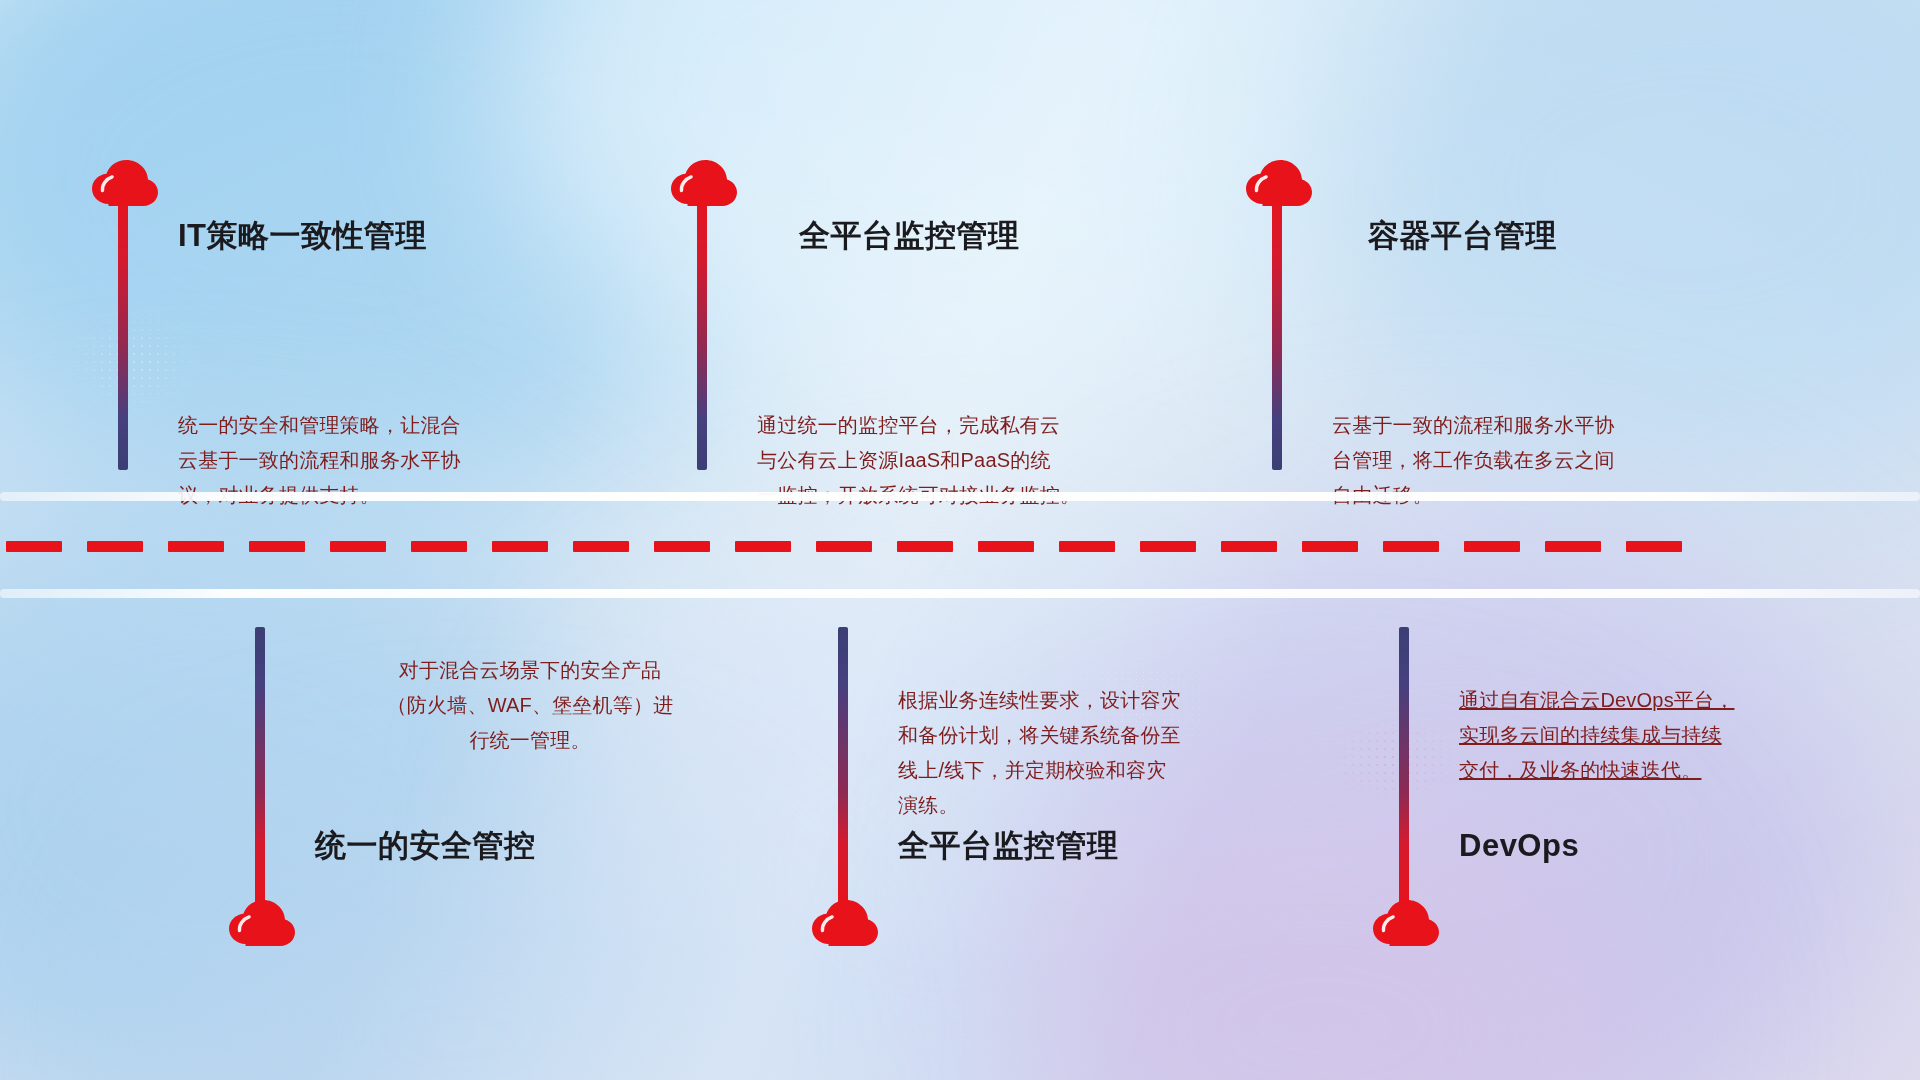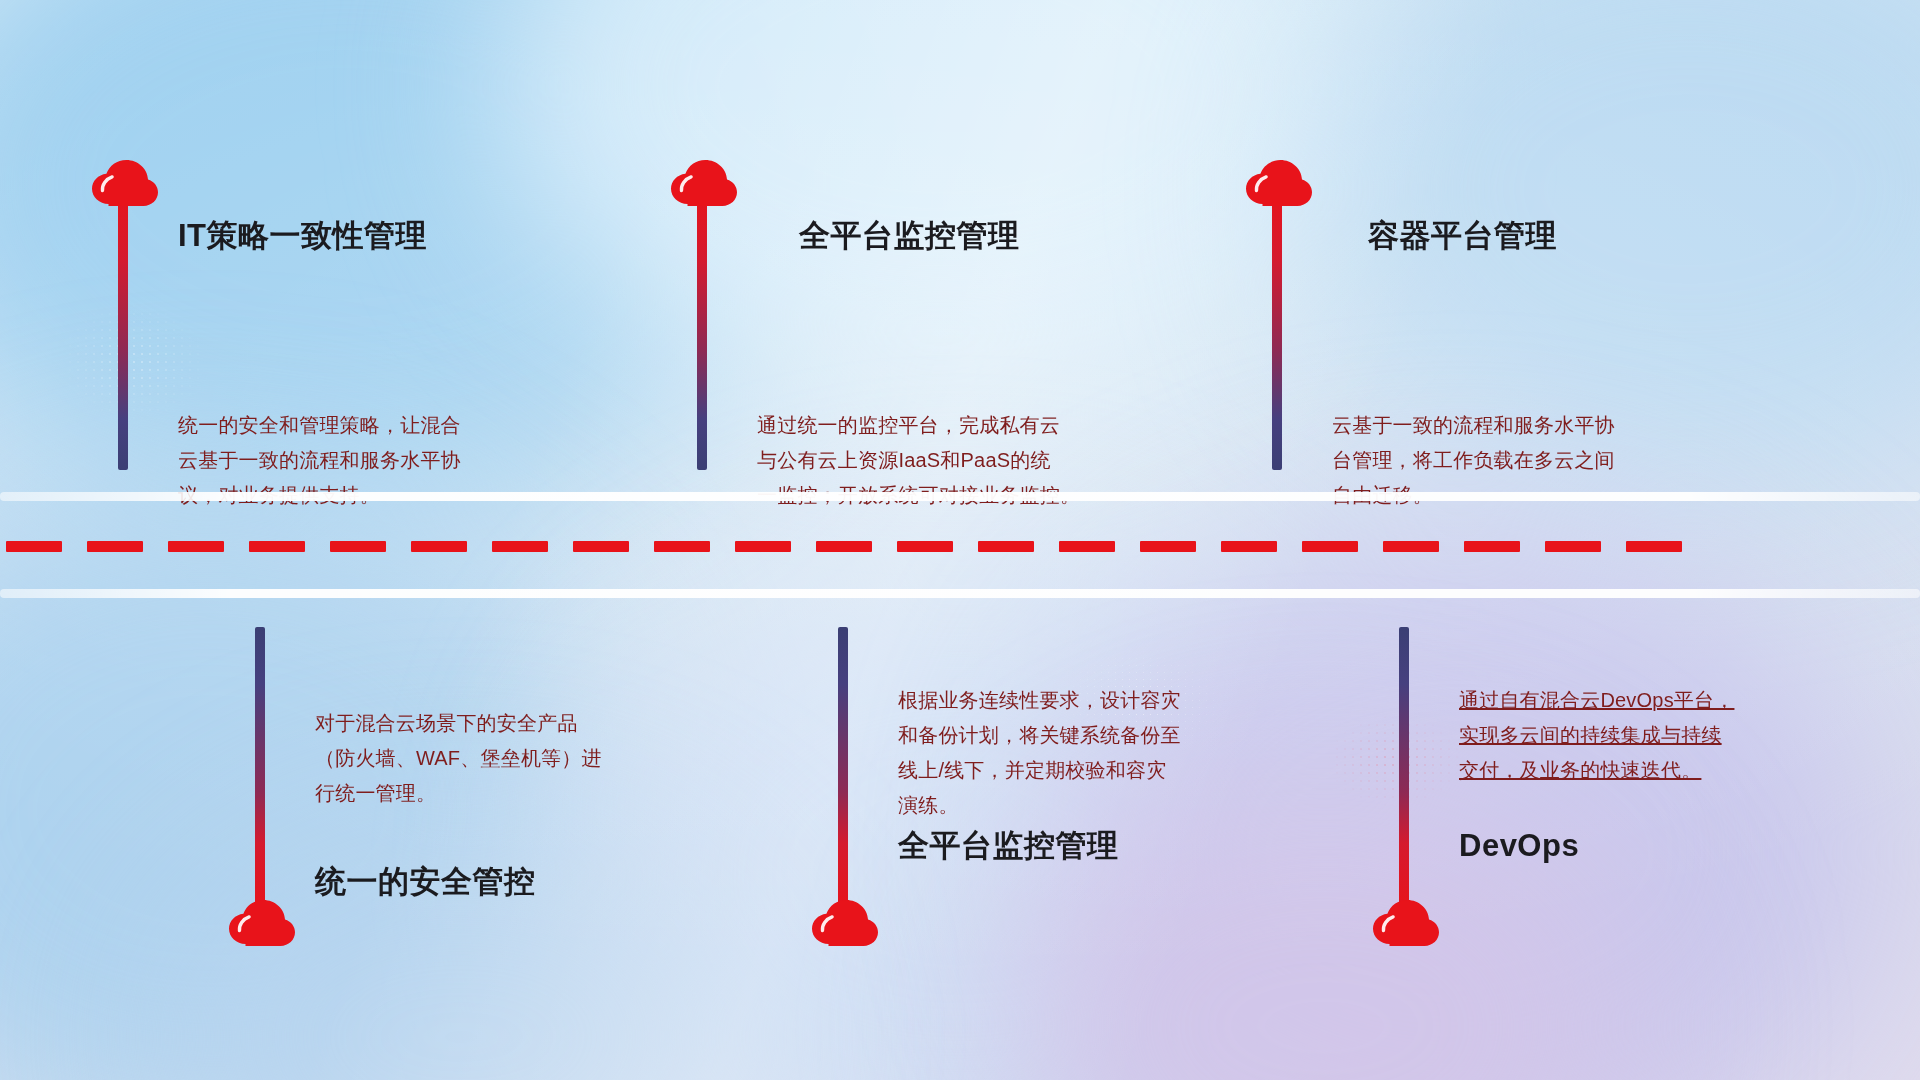--- a/index.html
+++ b/index.html
@@ -153,24 +153,24 @@
       <div class="dash" style="background: rgb(232, 19, 26);"></div>
     </div>
   <div class="road rail rail-bottom"></div>
 
   <div class="col">
     <div class="stem stem-bottom" style="left:255px;top:627px;height:285px;"></div>
     <svg class="cloud" style="left:229px;top:900px;" viewBox="0 0 66 46">
       <path d="M16.5 44C7.4 44 0 37.2 0 28.8c0-7.7 6.2-14.1 14.4-15C17.2 5.7 25.1 0 34.3 0c11.6 0 21.1 8.6 21.7 19.4C62 21.1 66 26.3 66 32.3 66 39.8 59.5 46 51.5 46H16.5z" fill="#e8131a"></path>
       <path d="M10.5 30.5c-.6-5.6 3.2-11.4 9.6-13.6" stroke="#ffffff" stroke-width="3.4" stroke-linecap="round" fill="none" opacity=".92"></path>
     </svg>
-    <div class="body-text" style="left:315px;top:658px;width:430px;">对于混合云场景下的安全产品
+    <div class="body-text" style="left:315px;top:605px;width:430px;text-align:center;">对于混合云场景下的安全产品
 （防火墙、WAF、堡垒机等）进
 行统一管理。</div>
-    <div class="heading" style="left:315px;top:830px;margin-top:36px;">统一的安全管控</div>
+    <div class="heading" style="left:315px;top:830px;">统一的安全管控</div>
   </div>
 
   <div class="col">
     <div class="stem stem-bottom" style="left:838px;top:627px;height:285px;"></div>
     <svg class="cloud" style="left:812px;top:900px;" viewBox="0 0 66 46">
       <path d="M16.5 44C7.4 44 0 37.2 0 28.8c0-7.7 6.2-14.1 14.4-15C17.2 5.7 25.1 0 34.3 0c11.6 0 21.1 8.6 21.7 19.4C62 21.1 66 26.3 66 32.3 66 39.8 59.5 46 51.5 46H16.5z" fill="#e8131a"></path>
       <path d="M10.5 30.5c-.6-5.6 3.2-11.4 9.6-13.6" stroke="#ffffff" stroke-width="3.4" stroke-linecap="round" fill="none" opacity=".92"></path>
     </svg>
     <div class="body-text" style="left:898px;top:635px;width:430px;">根据业务连续性要求，设计容灾
 和备份计划，将关键系统备份至

